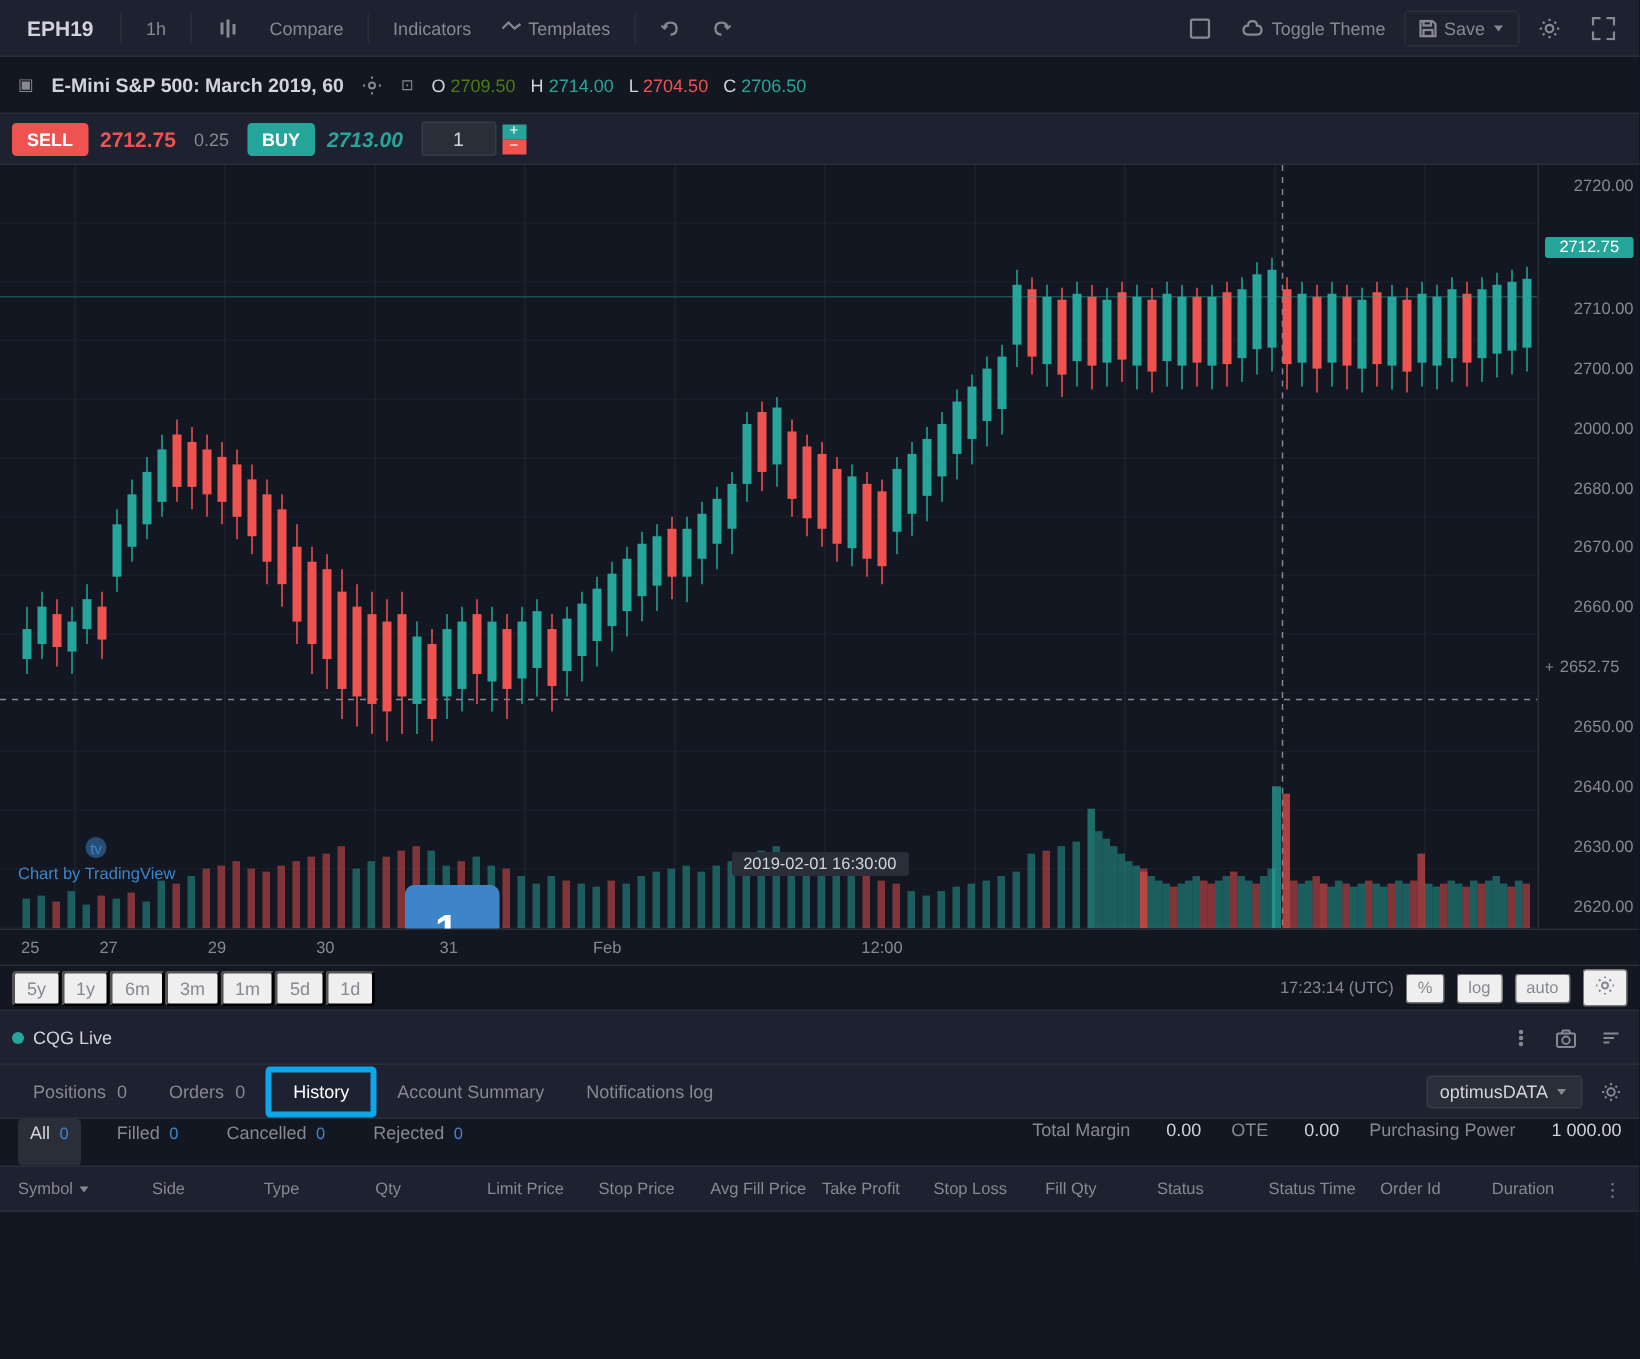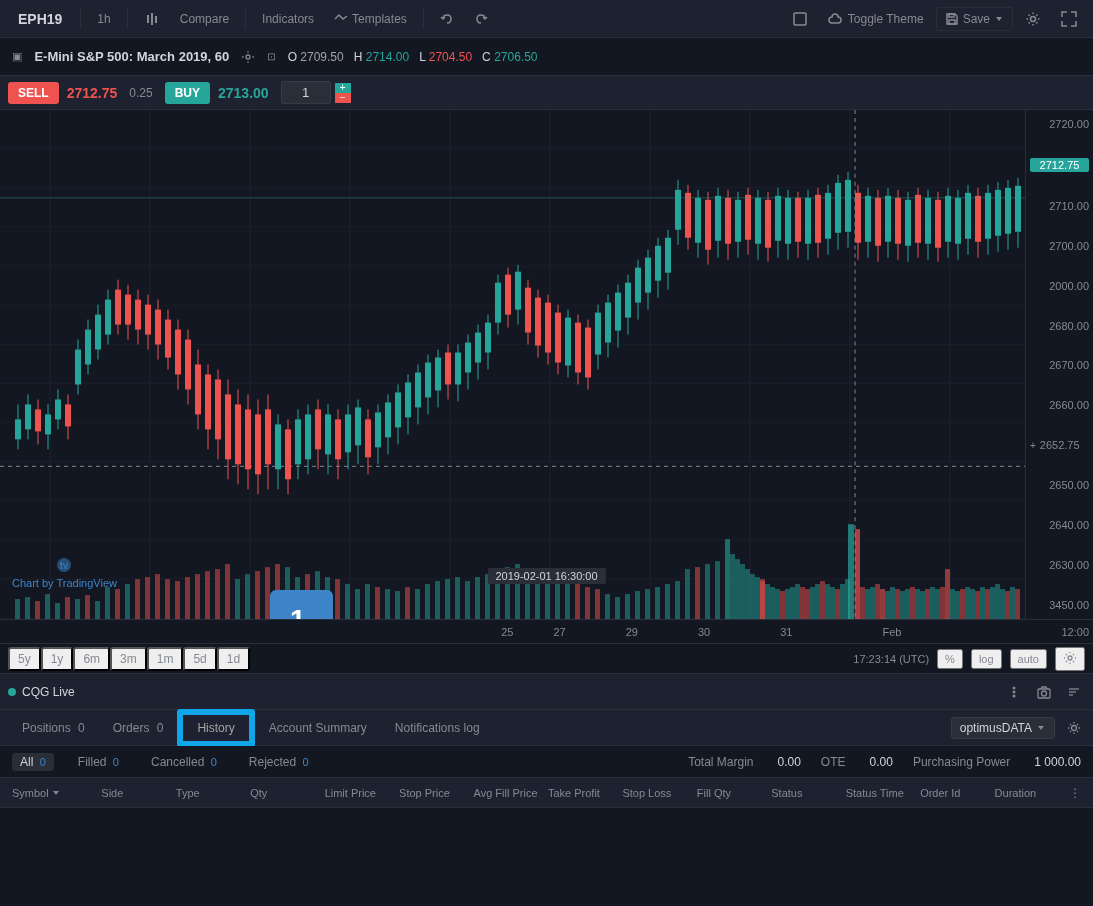--- a/index.html
+++ b/index.html
@@ -38,49 +38,49 @@
     .price-axis { position: absolute; right: 0; top: 0; bottom: 0; width: 68px; background: #131722; border-left: 1px solid #2a2e39; display: flex; flex-direction: column; justify-content: space-between; padding: 8px 4px; }
     .price-label { color: #868993; font-size: 11px; text-align: right; }
     .price-label.current { background: #26a69a; color: white; padding: 1px 4px; border-radius: 2px; text-align: center; }
 
     
     .chart-svg { position: absolute; left: 0; top: 0; right: 68px; bottom: 0; }
 
     .chart-by { position: absolute; bottom: 30px; left: 12px; color: #3d85c8; font-size: 11px; display: flex; align-items: center; gap: 4px; flex-direction: column; }
 
     
-    .time-axis { height: 24px; background: #131722; display: flex; align-items: center; padding: 0 4px; border-bottom: 1px solid #2a2e39; gap: 40px; color: #868993; font-size: 11px; position: relative; justify-content: flex-end; }
+    .time-axis { height: 24px; background: #131722; display: flex; align-items: center; padding: 0 14px; border-bottom: 1px solid #2a2e39; gap: 40px; color: #868993; font-size: 11px; position: relative; }
     .time-label { }
 
     
     .time-controls { display: flex; align-items: center; height: 30px; background: #131722; padding: 0 8px; gap: 0; border-bottom: 1px solid #2a2e39; }
     .time-btn { padding: 3px 8px; cursor: pointer; color: #868993; border-radius: 3px; font-size: 12px; }
     .time-right { margin-left: auto; display: flex; align-items: center; gap: 8px; color: #868993; font-size: 11px; }
     .time-info { color: #868993; font-size: 11px; }
     .time-btn-right { padding: 2px 6px; cursor: pointer; color: #868993; font-size: 11px; }
 
     
     .bottom-panel { height: 260px; background: #131722; display: flex; flex-direction: column; }
     .panel-header { display: flex; align-items: center; height: 36px; background: #1e2130; padding: 0 8px; border-bottom: 1px solid #2a2e39; }
     .live-dot { width: 8px; height: 8px; background: #26a69a; border-radius: 50%; margin-right: 6px; }
     .live-label { color: #d1d4dc; font-size: 12px; }
     .panel-actions { margin-left: auto; display: flex; gap: 8px; }
     .panel-icon { width: 22px; height: 22px; display: flex; align-items: center; justify-content: center; cursor: pointer; color: #868993; border-radius: 3px; }
 
     
     .tabs-row { display: flex; align-items: center; height: 36px; background: #1e2130; padding: 0 8px; border-bottom: 1px solid #2a2e39; }
     .tab { padding: 6px 14px; cursor: pointer; color: #868993; font-size: 12px; border-radius: 3px; }
-    .tab.active { color: #a3a3a3; border: 6px solid #0ea5e9; border-radius: 3px; }
+    .tab.active { color: #ffffff; border: 4px solid #0ea5e9; border-radius: 3px; }
     .tab-count { color: #868993; margin-left: 4px; }
     .tabs-right { margin-left: auto; display: flex; align-items: flex-end; gap: 8px; }
     .account-select { background: #2a2e39; color: #d1d4dc; border: 1px solid #363a45; padding: 3px 8px; border-radius: 3px; cursor: pointer; font-size: 12px; display: flex; align-items: center; gap: 4px; }
     .gear-icon { color: #868993; cursor: pointer; }
 
     
-    .filter-row { display: flex; align-items: center; height: 32px; background: #131722; padding: 0 12px; border-bottom: 1px solid #2a2e39; gap: 16px; }
+    .filter-row { display: flex; height: 32px; background: #131722; padding: 0 12px; border-bottom: 1px solid #2a2e39; gap: 16px; }
     .filter-btn { padding: 2px 8px; border-radius: 3px; cursor: pointer; font-size: 12px; color: #868993; }
     .filter-btn.active { background: #2a2e39; color: #d1d4dc; }
     .filter-count { color: #3d85c8; font-size: 11px; margin-left: 3px; }
     .filter-right { margin-left: auto; display: flex; gap: 20px; color: #868993; font-size: 12px; }
     .filter-value { color: #d1d4dc; margin-left: 4px; }
 
     
     .table-header { display: flex; align-items: center; height: 30px; background: #1e2130; padding: 0 12px; border-bottom: 1px solid #2a2e39; }
     .th { color: #868993; font-size: 11px; flex: 1; cursor: pointer; }
     .th.symbol { flex: 1.2; display: flex; align-items: center; gap: 3px; }
@@ -175,21 +175,21 @@
   <button class="toolbar-btn" style="padding:2px 4px; font-size:11px;">▣</button>
   <span class="chart-title">E-Mini S&amp;P 500: March 2019, 60</span>
   <svg width="14" height="14" viewBox="0 0 14 14" fill="none" stroke="#868993" stroke-width="1.3" style="cursor:pointer; margin-left:4px;">
     <circle cx="7" cy="7" r="2"></circle>
     <path d="M7 1 L7 2.5 M7 11.5 L7 13 M1 7 L2.5 7 M11.5 7 L13 7"></path>
   </svg>
   <button class="toolbar-btn" style="padding:2px 4px; font-size:10px;">⊡</button>
   <div class="ohlc">
     <span>
       <span class="ohlc-o">O</span>
-      <span style="color:#a3a3a3;">2709.50</span>
+      <span style="color:#4d7c0f;">2709.50</span>
     </span>
     <span>
       <span class="ohlc-o">H</span>
       <span class="ohlc-h">2714.00</span>
     </span>
     <span>
       <span class="ohlc-o">L</span>
       <span class="ohlc-l">2704.50</span>
     </span>
     <span>
@@ -197,21 +197,21 @@
       <span class="ohlc-h">2706.50</span>
     </span>
   </div>
 </div>
 
 <div class="order-bar">
   <button class="sell-btn">SELL</button>
   <span class="sell-price">2712.75</span>
   <span class="spread">0.25</span>
   <button class="buy-btn">BUY</button>
-  <span style="color:#26a69a; font-size:14px; font-weight:bold; margin-left:4px;">2713.00</span>
+  <span style="color:#26a69a; font-size:14px; font-weight:bold; margin-left:4px;font-style:italic;">2713.00</span>
   <div class="qty-controls">
     <input class="qty-input" type="text" value="1" style="">
     <div class="qty-arrows">
       <button class="qty-arrow">+</button>
       <button class="qty-arrow down">−</button>
     </div>
   </div>
 </div>
 
 <div class="chart-area">
@@ -599,21 +599,21 @@
     <div class="price-label">2680.00</div>
     <div class="price-label">2670.00</div>
     <div class="price-label">2660.00</div>
     <div class="price-label" style="display:flex;align-items:center;gap:4px;">
       <span style="color:#868993;font-size:10px;">+</span>
       <span>2652.75</span>
     </div>
     <div class="price-label">2650.00</div>
     <div class="price-label">2640.00</div>
     <div class="price-label">2630.00</div>
-    <div class="price-label">3450.00</div>
+    <div class="price-label">2620.00</div>
   </div>
 
   <div class="chart-by">
     <svg width="16" height="16" viewBox="0 0 16 16">
       <circle cx="8" cy="8" r="7" fill="#3d85c8" opacity="0.5"></circle>
       <text x="8" y="12" font-size="10" text-anchor="middle" fill="#3d85c8">tv</text>
     </svg>
     <span>Chart by TradingView</span>
   </div>
 

